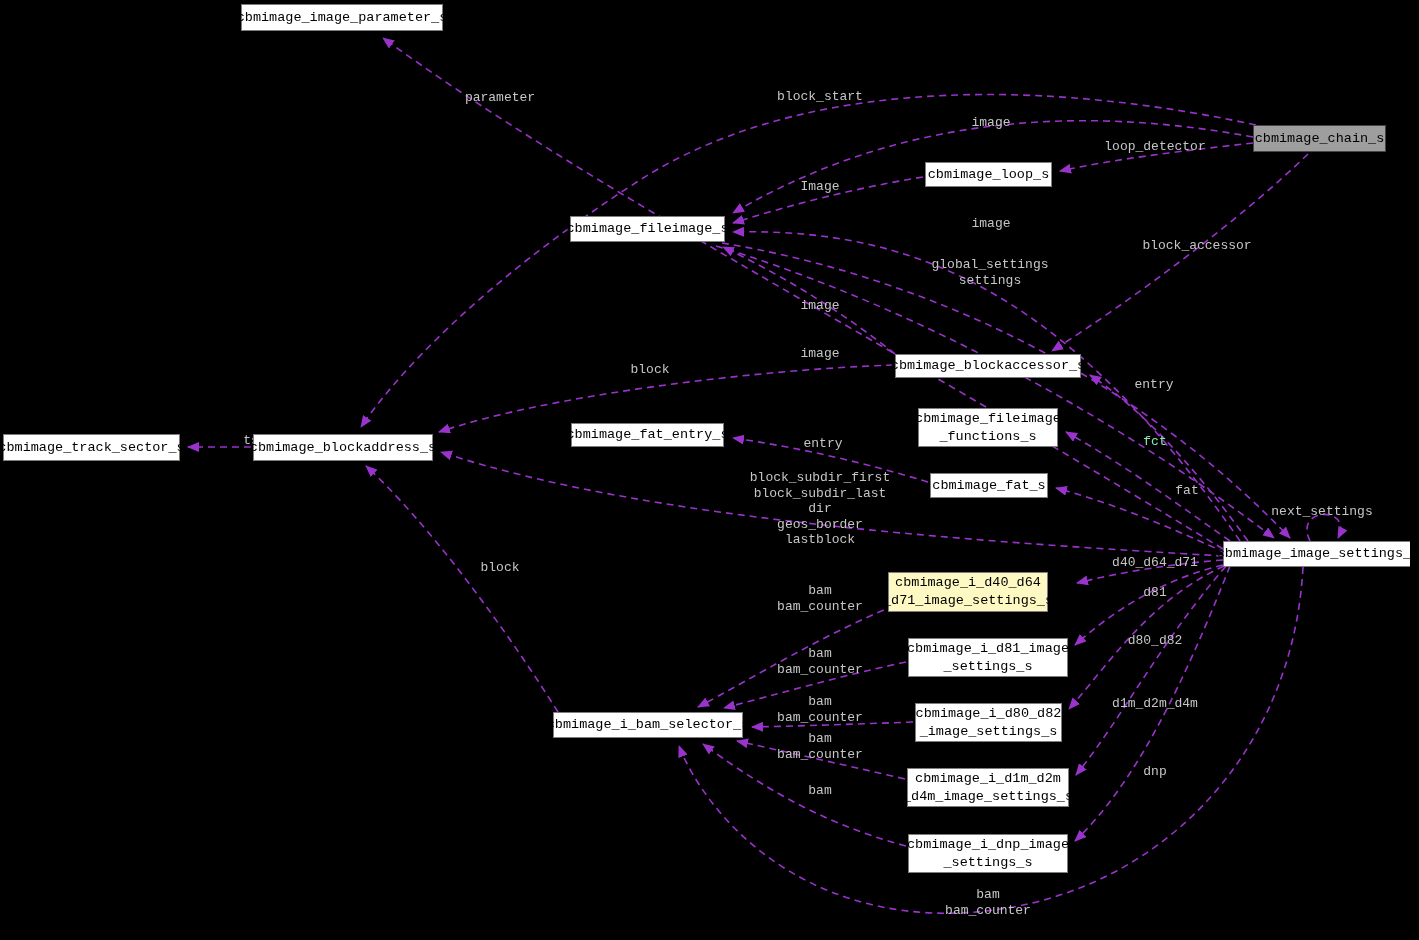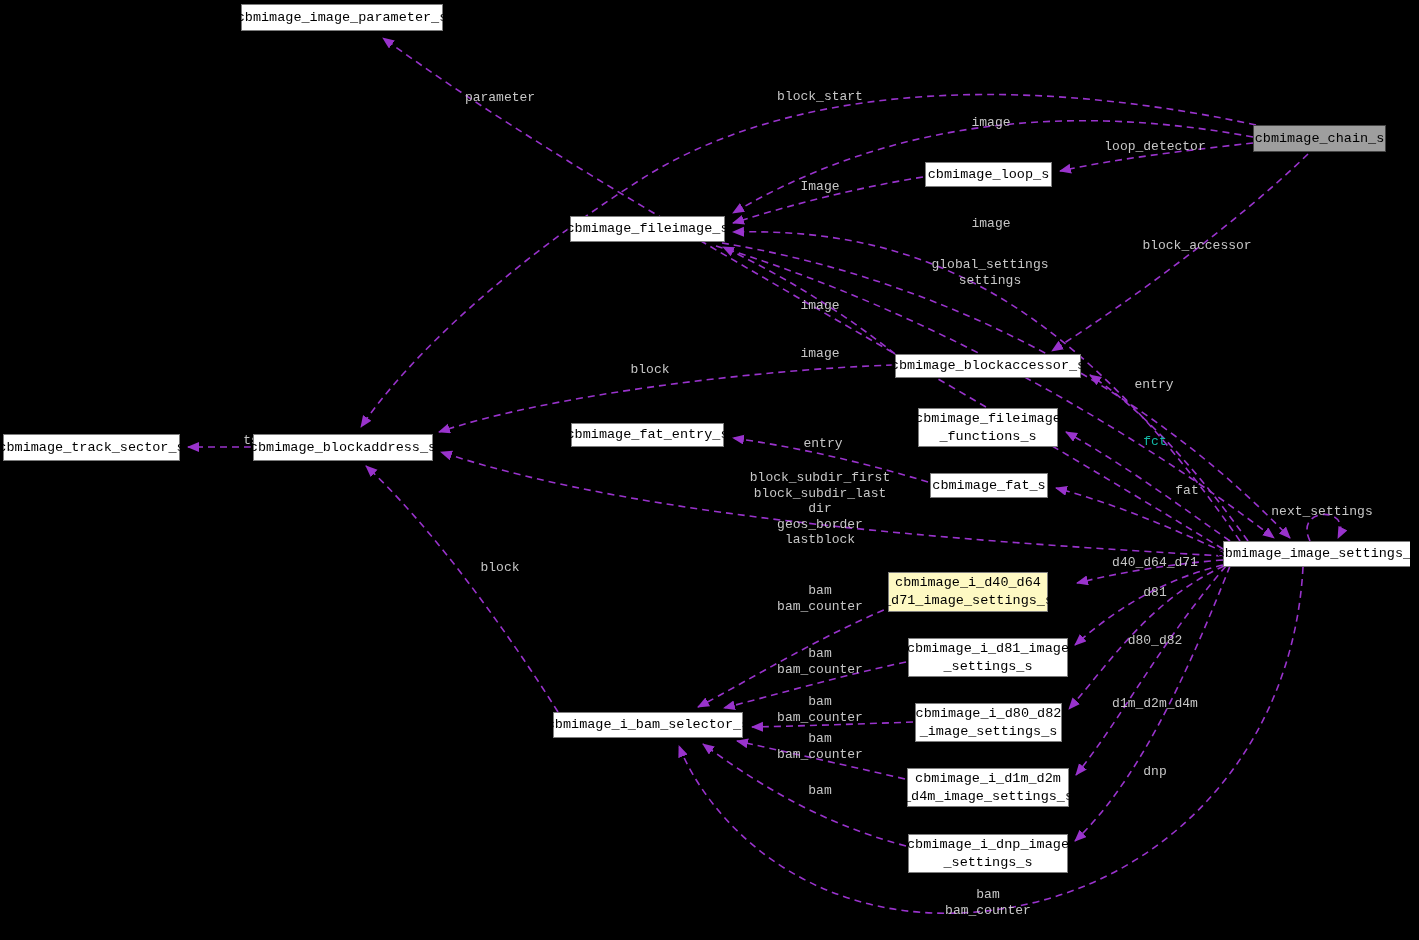--- a/index.html
+++ b/index.html
@@ -161,21 +161,21 @@
       </div>
       <div class="edge-label" style="left: 820px; top: 346px; color: rgb(198, 198, 198);">
         <div>image</div>
       </div>
       <div class="edge-label" style="left: 650px; top: 362px; color: rgb(198, 198, 198);">
         <div>block</div>
       </div>
       <div class="edge-label" style="left: 1154px; top: 377px; color: rgb(198, 198, 198);">
         <div>entry</div>
       </div>
-      <div class="edge-label" style="left: 1155px; top: 434px; color: #14b8a6;">
+      <div class="edge-label" style="left: 1155px; top: 434px; color: #86efac;">
         <div>fct</div>
       </div>
       <div class="edge-label" style="left: 211px; top: 433px; color: rgb(198, 198, 198); margin-left: 40px;">
         <div>ts</div>
       </div>
       <div class="edge-label" style="left: 823px; top: 436px; color: rgb(198, 198, 198);">
         <div>entry</div>
       </div>
       <div class="edge-label" style="left: 820px; top: 470px; color: rgb(198, 198, 198);">
         <div>block_subdir_first</div>

